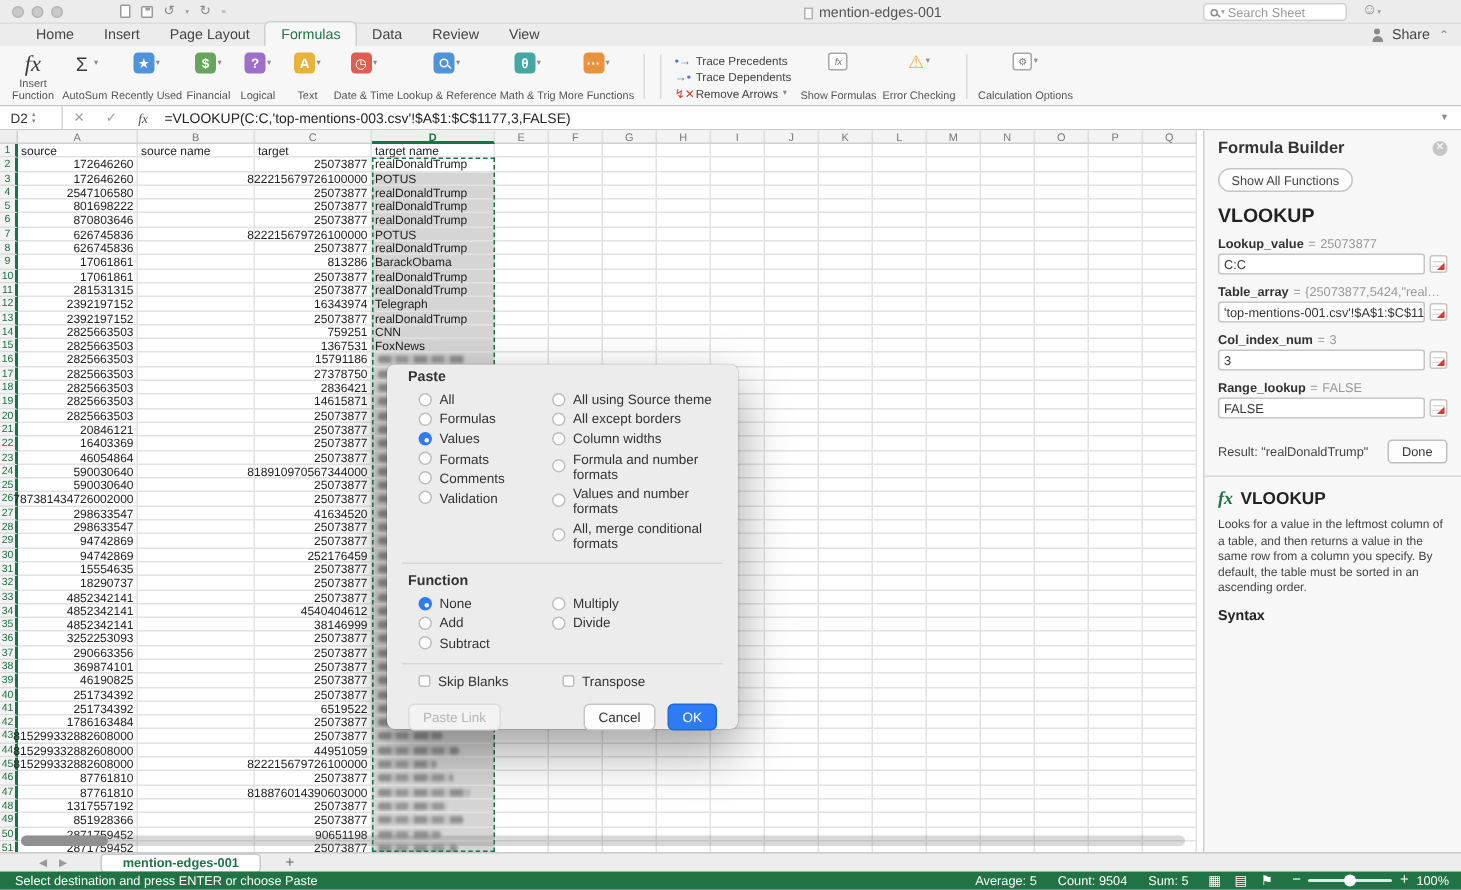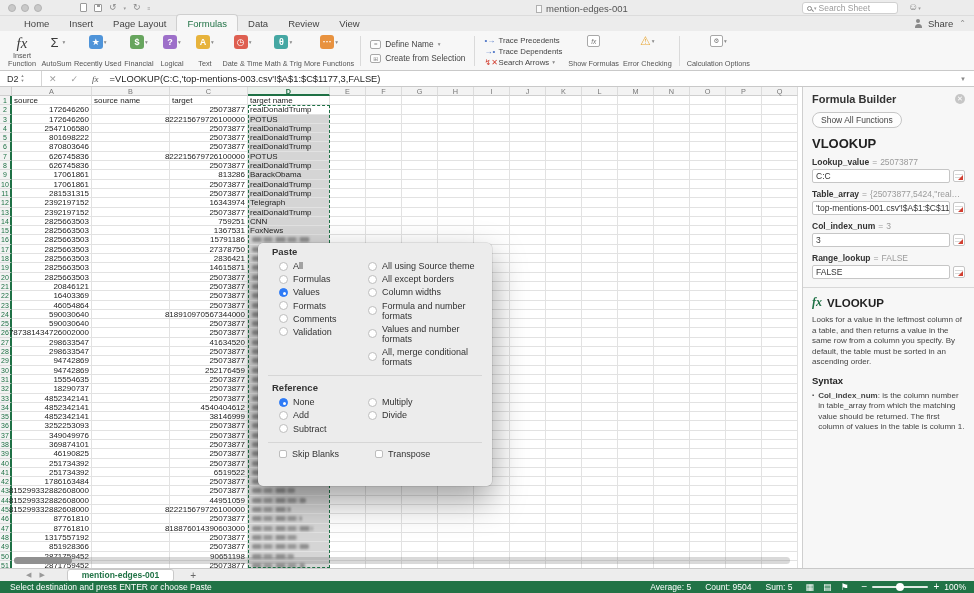--- a/index.html
+++ b/index.html
@@ -269,58 +269,56 @@
         </div>
         <div class="fnbtn">
           <div class="fnico-row">
             <span class="fnico" style="background: rgb(222, 95, 81);">◷</span>
             <span class="dd">▾</span>
           </div>
           <div class="rlabel">Date &amp; Time</div>
         </div>
         <div class="fnbtn">
           <div class="fnico-row">
+            <span class="fnico" style="background: rgb(79, 148, 217);">
+              <span class="magw"></span>
+            </span>
+            <span class="dd">▾</span>
+          </div>
+          <div class="rlabel">Lookup &amp; Reference</div>
+        </div>
+        <div class="fnbtn">
+          <div class="fnico-row">
             <span class="fnico" style="background: rgb(69, 167, 163);">θ</span>
             <span class="dd">▾</span>
           </div>
           <div class="rlabel">Math &amp; Trig</div>
         </div>
         <div class="fnbtn">
           <div class="fnico-row">
             <span class="fnico" style="background: rgb(232, 146, 63);">···</span>
             <span class="dd">▾</span>
           </div>
           <div class="rlabel">More Functions</div>
         </div>
       </div>
     <div class="rsep"></div>
-    <div class="stackcol">
-      <div class="stackrow">
-        <span class="mini-ico">=</span>
-        <span>Define Name</span>
-          <span class="dd">▾</span>
-      </div>
-      <div class="stackrow">
-        <span class="mini-ico">⊞</span>
-        <span>Create from Selection</span>
-      </div>
-    </div>
     <div class="rsep"></div>
     <div class="stackcol3">
       <div class="stackrow3">
         <span class="tr-glyph" style="color:#4f76c7">•→</span>
         <span>Trace Precedents</span>
       </div>
       <div class="stackrow3">
         <span class="tr-glyph" style="color:#4f76c7">→•</span>
         <span>Trace Dependents</span>
       </div>
       <div class="stackrow3">
         <span class="tr-glyph" style="color:#d23f31">↯✕</span>
-        <span>Search Arrows</span>
+        <span>Remove Arrows</span>
           <span class="dd">▾</span>
       </div>
     </div>
     <div class="twoline">
       <span class="boxico">fx</span>
       <span class="rlabel">Show Formulas</span>
     </div>
     <div class="twoline">
       <span class="fnico-row">
           <span class="warn">⚠</span>
@@ -1273,21 +1271,21 @@
           <div class="cell" style="width: 36px;"></div>
           <div class="cell" style="width: 36px;"></div>
           <div class="cell" style="width: 36px;"></div>
           <div class="cell" style="width: 36px;"></div>
           <div class="cell" style="width: 36px;"></div>
           <div class="cell" style="width: 36px;"></div>
         </div>
         <div class="grow">
           <div class="rn">37</div>
           <div class="cell num" style="width: 80px;">
-            <span>349049976</span>
+            <span>290663356</span>
           </div>
           <div class="cell" style="width: 78px;"></div>
           <div class="cell num" style="width: 78px;">
             <span>25073877</span>
           </div>
           <div class="cell dsel" style="width: 82px;">
             <span class="blob" style="width: 55px;"></span>
           </div>
           <div class="cell" style="width: 36px;"></div>
           <div class="cell" style="width: 36px;"></div>
@@ -1719,32 +1717,33 @@
               <b>Range_lookup</b>
               <span class="eq">=</span>
               <span class="prev">FALSE</span>
             </div>
             <div class="frow">
               <div class="finput">FALSE</div>
               <span class="picker"></span>
             </div>
           </div>
         </div>
+      <div class="pb-result">
+        <span>Result:</span>&nbsp;
+        <span>"realDonaldTrump"</span>
+        <span class="pb-done">Done</span>
+      </div>
       <div class="pb-div"></div>
       <div class="desc-head">
         <span class="desc-fx">fx</span>
         <span class="desc-title">VLOOKUP</span>
       </div>
       <div class="desc-body">Looks for a value in the leftmost column of a table, and then returns a value in the same row from a column you specify. By default, the table must be sorted in an ascending order.</div>
       <div class="syn-h">Syntax</div>
       <div id="fb-params">
-          <div class="param">
-            <span class="bullet">▪</span>
-            <span><b>Col_index_num</b>: is the column number in table_array from which the matching value should be returned. The first column of values in the table is column 1.</span>
-          </div>
         </div>
       
     </div>
   </div>
 
   <div class="dialog">
     <div class="dlg-sec-label">Paste</div>
     <div class="dlg-cols">
       <div class="dlg-col-l" id="paste-left">
           <div class="opt">
@@ -1793,21 +1792,21 @@
             <span class="radio"></span>
             <span class="olabel">Values and number formats</span>
           </div>
           <div class="opt">
             <span class="radio"></span>
             <span class="olabel">All, merge conditional formats</span>
           </div>
         </div>
     </div>
     <div class="dlg-div"></div>
-    <div class="dlg-sec-label">Reference</div>
+    <div class="dlg-sec-label">Function</div>
     <div class="dlg-cols">
       <div class="dlg-col-l" id="op-left">
           <div class="opt">
             <span class="radio on"></span>
             <span class="olabel">None</span>
           </div>
           <div class="opt">
             <span class="radio"></span>
             <span class="olabel">Add</span>
           </div>
@@ -1830,20 +1829,26 @@
     <div class="dlg-div"></div>
     <div class="dlg-checks">
       <div class="opt">
         <span class="cbx"></span>
         <span class="olabel">Skip Blanks</span>
       </div>
       <div class="opt">
         <span class="cbx"></span>
         <span class="olabel">Transpose</span>
       </div>
+    </div>
+    <div class="dlg-btns">
+      <span class="btn disabled">Paste Link</span>
+      <span class="spacer"></span>
+      <span class="btn">Cancel</span>
+      <span class="btn primary">OK</span>
     </div>
   </div>
 
   <div class="sheettabs">
     <span class="st-arrows"><span>◀</span><span>▶</span></span>
     <span class="stab">mention-edges-001</span>
     <span class="st-add">+</span>
   </div>
 
   <div class="statusbar">

